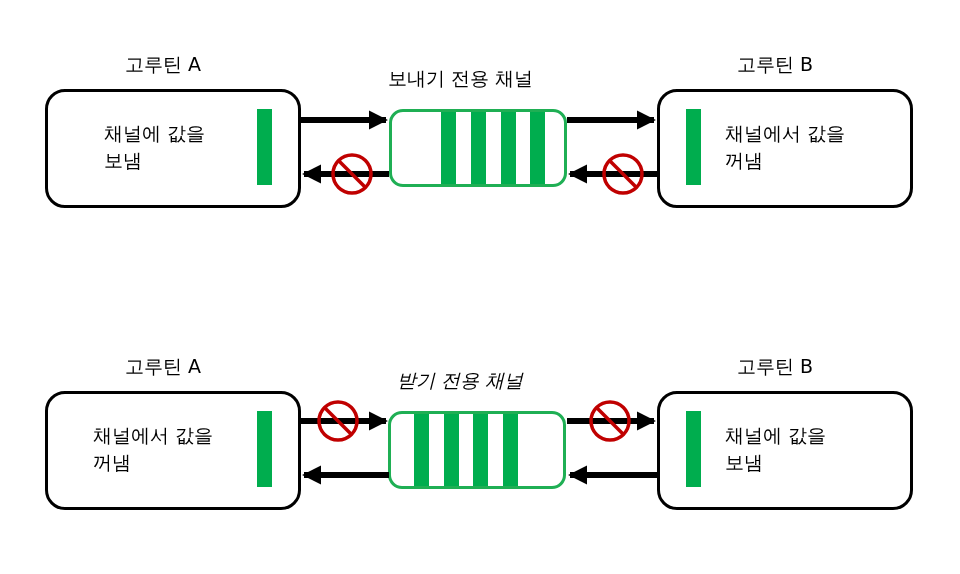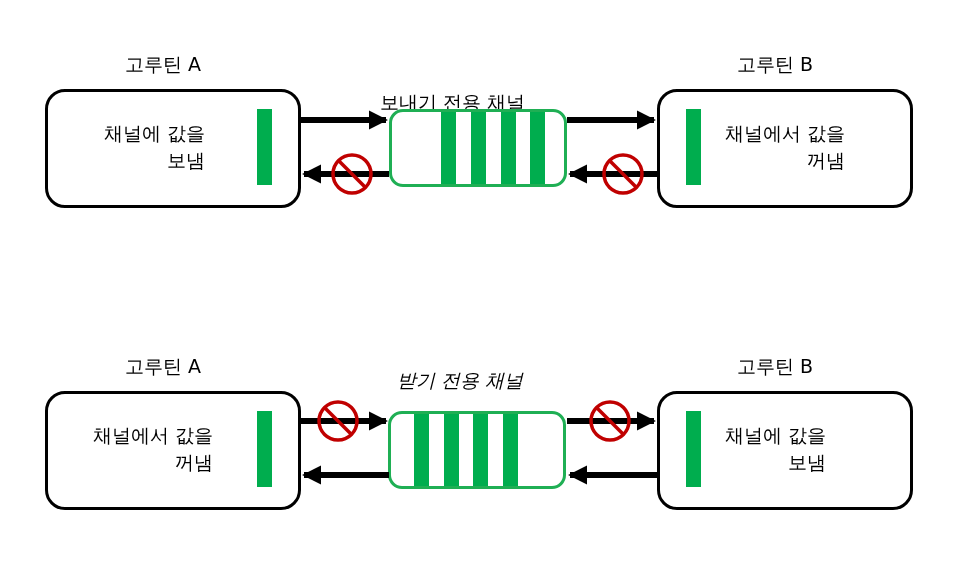--- a/index.html
+++ b/index.html
@@ -1,30 +1,30 @@
 <!DOCTYPE html>
 <html><head>
 <meta charset="utf-8">
 <style>
   html, body { margin: 0; padding: 0; background: #ffffff; }
   body { width: 960px; height: 574px; position: relative; overflow: hidden;
          font-family: "DejaVu Sans", "Liberation Sans", sans-serif; color: #000; }
   .label { position: absolute; font-size: 19px; white-space: nowrap; }
   .gbox { position: absolute; border: 3px solid #000; border-radius: 20px; background: #fff; box-sizing: border-box; }
-  .gtext { position: absolute; font-size: 19px; line-height: 27px; white-space: pre; text-align: right; }
+  .gtext { position: absolute; font-size: 19px; line-height: 27px; white-space: pre; }
   .gbar { position: absolute; width: 15px; height: 76px; background: #00ad4e; }
   .chan { position: absolute; width: 178px; height: 78px; border: 3px solid #1faf54; border-radius: 14px; box-sizing: border-box; background: #fff; }
   .stripe { position: absolute; top: 0; width: 15px; height: 100%; background: #00ad4e; }
   svg.overlay { position: absolute; left: 0; top: 0; }
 </style>
 </head>
 <body>
 
 <div class="label" style="left:125px; top:52px;">고루틴 A</div>
-<div class="label" style="left:380px; top:66px;margin-top:24px;">보내기 전용 채널</div>
+<div class="label" style="left:388px; top:66px;">보내기 전용 채널</div>
 <div class="label" style="left:737px; top:52px;">고루틴 B</div>
 
 <div class="gbox" style="left:45px; top:89px; width:256px; height:119px;">
   <div class="gtext" style="left:56px; top:28px;">채널에 값을
 보냄</div>
   <div class="gbar" style="left:209px; top:17px;"></div>
 </div>
 
 <div class="chan" style="left:389px; top:109px;">
   <div class="stripe" style="left:49px;"></div>

